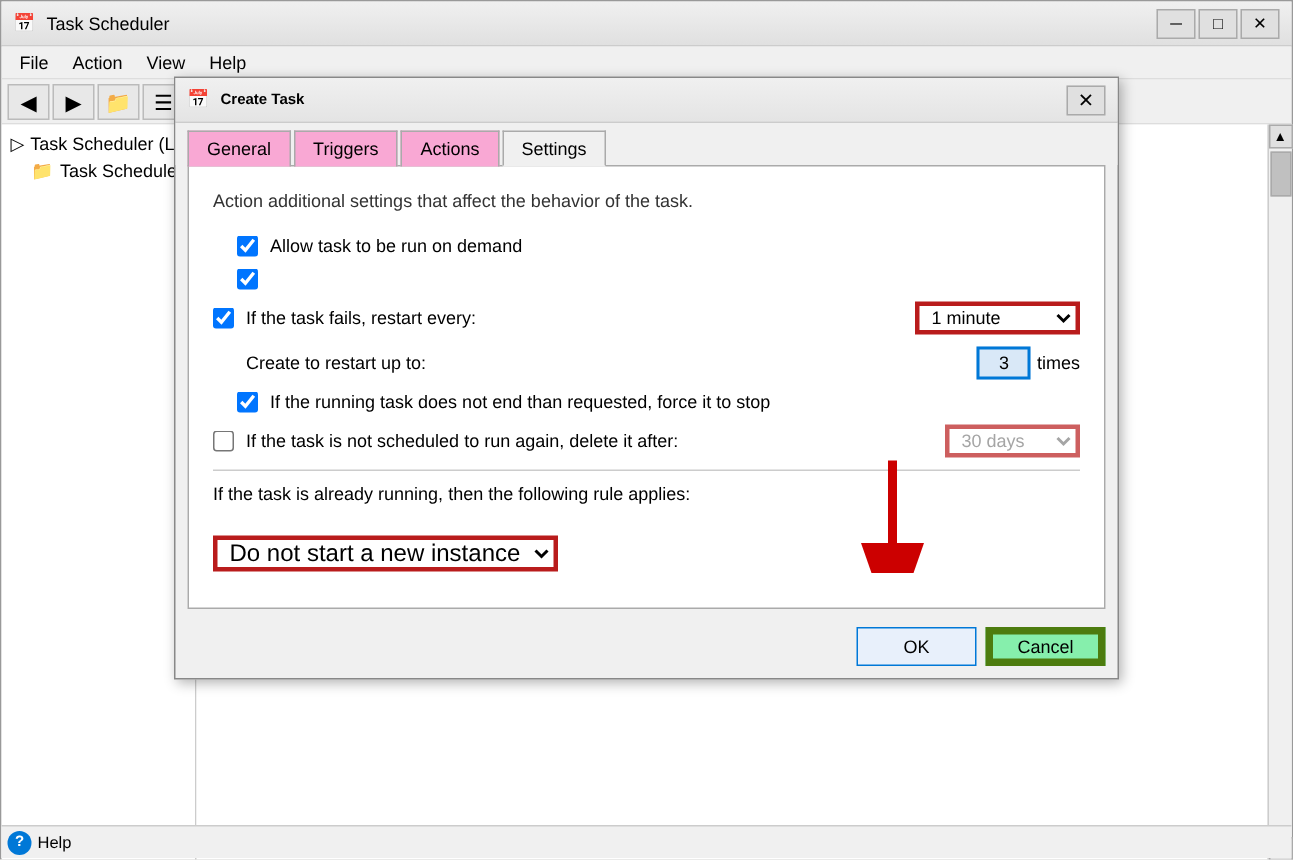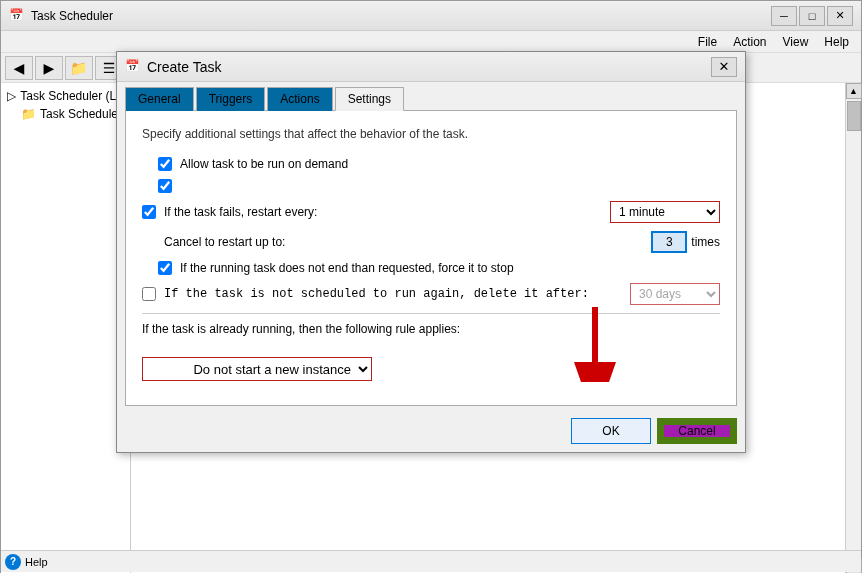--- a/index.html
+++ b/index.html
@@ -63,21 +63,20 @@
     }
 
     
     .menu-bar {
       display: flex;
       height: 22px;
       background: #f0f0f0;
       border-bottom: 1px solid #ddd;
       align-items: center;
       padding: 0 4px;
-      justify-content: flex-end;
     }
 
     .menu-item {
       padding: 2px 8px;
       cursor: pointer;
       font-size: 12px;
     }
 
     
     .toolbar {
@@ -228,22 +227,22 @@
     }
 
     .dialog-title-icon {
       width: 16px;
       height: 16px;
       margin-right: 6px;
     }
 
     .dialog-title-text {
       flex: 1;
-      font-size: 14px;
-      font-weight: normal;
+      font-size: 10px;
+      font-weight: bold;
     }
 
     .dialog-close-btn {
       width: 26px;
       height: 20px;
       background: #e0e0e0;
       border: 1px solid #aaa;
       cursor: pointer;
       display: flex;
       align-items: center;
@@ -256,21 +255,21 @@
       display: flex;
       background: #f0f0f0;
       padding: 4px 8px 0 8px;
       gap: 0;
     }
 
     .tab {
       padding: 4px 12px;
       border: 1px solid #aaa;
       border-bottom: none;
-      background: #0369a1;
+      background: #f9a8d4;
       cursor: pointer;
       font-size: 12px;
       margin-right: 2px;
       position: relative;
       top: 1px;
     }
 
     .tab.active {
       background: #f0f0f0;
       border-bottom: 1px solid #f0f0f0;
@@ -320,21 +319,21 @@
 
     .form-control-group {
       display: flex;
       align-items: center;
       gap: 4px;
     }
 
     
     select {
       height: 22px;
-      border: 1px solid #b91c1c;
+      border: 3px solid #b91c1c;
       background: #fff;
       font-size: 12px;
       padding: 0 4px;
       cursor: pointer;
     }
 
     
     .number-input {
       width: 36px;
       height: 22px;
@@ -368,22 +367,22 @@
     .dialog-footer {
       display: flex;
       justify-content: flex-end;
       padding: 4px 8px 8px 8px;
       gap: 6px;
     }
 
     .dialog-btn {
       width: 80px;
       height: 26px;
-      border: 7px solid #4d7c0f;
-      background: #a21caf;
+      border: 5px solid #4d7c0f;
+      background: #86efac;
       font-size: 12px;
       cursor: pointer;
       display: flex;
       align-items: center;
       justify-content: center;
     }
 
     .dialog-btn.primary {
       background: #e8f0fb;
       border: 1px solid #0078d7;
@@ -472,21 +471,21 @@
 
     <div class="tab-bar">
       <div class="tab">General</div>
       <div class="tab">Triggers</div>
       <div class="tab">Actions</div>
       <div class="tab active">Settings</div>
     </div>
 
     <div class="dialog-content">
 
-      <div class="dialog-description">Specify additional settings that affect the behavior of the task.</div>
+      <div class="dialog-description">Action additional settings that affect the behavior of the task.</div>
 
       <div class="checkbox-row">
         <input type="checkbox" checked="" style="">
         <span>Allow task to be run on demand</span>
       </div>
 
       <div class="checkbox-row">
         <input type="checkbox" checked="" style="">
       </div>
 
@@ -498,51 +497,51 @@
             <option>1 minute</option>
             <option>5 minutes</option>
             <option>10 minutes</option>
             <option>30 minutes</option>
             <option>1 hour</option>
           </select>
         </div>
       </div>
 
       <div class="form-row">
-        <span class="form-label">Cancel to restart up to:</span>
+        <span class="form-label">Create to restart up to:</span>
         <div class="form-control-group">
           <input type="text" class="number-input" value="3" style="">
           <span>times</span>
         </div>
       </div>
 
 
       <div class="checkbox-row">
         <input type="checkbox" checked="" style="">
         <span>If the running task does not end than requested, force it to stop</span>
       </div>
 
       <div class="form-row">
         <input type="checkbox" style="margin-right: 8px; width: 14px; height: 14px;">
-        <span style="flex:1;font-family:Liberation Mono, monospace;">If the task is not scheduled to run again, delete it after:</span>
+        <span style="flex:1;">If the task is not scheduled to run again, delete it after:</span>
         <div class="form-control-group">
           <select style="width:90px;" disabled="">
             <option selected="">30 days</option>
             <option>60 days</option>
             <option>90 days</option>
           </select>
         </div>
       </div>
 
       <div class="divider"></div>
 
       <div class="running-rule-label">If the task is already running, then the following rule applies:</div>
 
       <div class="dropdown-row">
-        <select style="width:230px; height:24px; font-size:13px;text-align:right;">
+        <select style="width:230px; height:24px; font-size:16px;">
           <option selected="">Do not start a new instance</option>
           <option>Run a new instance in parallel</option>
           <option>Queue a new instance</option>
           <option>Stop the existing instance</option>
         </select>
       </div>
 
     </div>
 
     <div class="dialog-footer">

